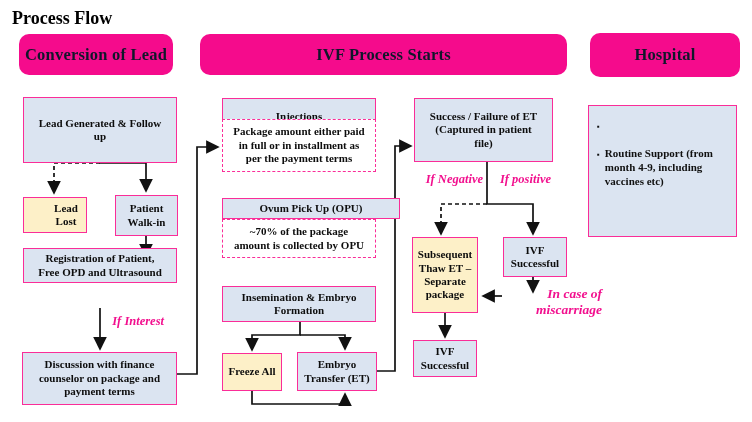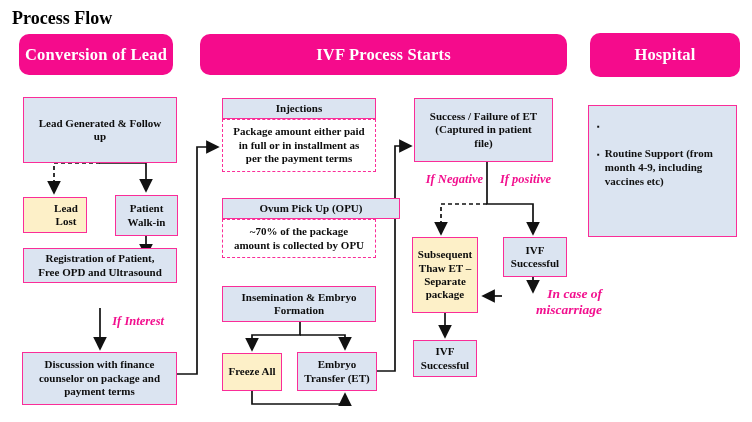--- a/index.html
+++ b/index.html
@@ -4,21 +4,21 @@
 <style>
   html,body{margin:0;padding:0;background:#ffffff;}
   #canvas{
     position:relative;width:752px;height:422px;background:#ffffff;
     font-family:"Liberation Serif", serif;color:#111;overflow:hidden;
   }
   .title{
     position:absolute;left:12px;top:8px;font-size:18px;font-weight:bold;color:#000;
   }
   .hdr{
-    position:absolute;background:#F50B8C;color:#ffffff;font-weight:bold;
+    position:absolute;background:#F50B8C;color:#0f172a;font-weight:bold;
     font-size:16.5px;display:flex;align-items:center;justify-content:center;
     border-radius:10px;text-align:center;letter-spacing:.2px;
   }
   .node{
     position:absolute;border:1.5px solid #FA2D98;display:flex;align-items:center;
     justify-content:center;text-align:center;font-weight:bold;font-size:11px;
     line-height:1.22;color:#0d0d0d;white-space:pre-line;padding:1px 2px;box-sizing:border-box;
   }
   .blue{background:#DBE4F1;}
   .yellow{background:#FDF0C8;}
@@ -75,21 +75,21 @@
 up</div>
   <div class="node yellow" style="left:23px;top:197px;width:64px;height:36px;padding-left:24px;">Lead Lost</div>
   <div class="node blue" style="left:115px;top:195px;width:63px;height:41px;">Patient
 Walk-in</div>
   <div class="node blue" style="left:23px;top:248px;width:154px;height:35px;">Registration of Patient,
 Free OPD and Ultrasound</div>
   <div class="node blue" style="left:22px;top:352px;width:155px;height:53px;">Discussion with finance
 counselor on package and
 payment terms</div>
 
-  <div class="node blue" style="left:222px;top:98px;width:154px;height:21px;">Injections</div>
+  <div class="node blue" style="left:222px;top:98px;width:154px;height:37px;">Injections</div>
   <div class="node dashedbox" style="left:222px;top:119px;width:154px;height:53px;">Package amount either paid
 in full or in installment as
 per the payment terms</div>
   <div class="node blue" style="left:222px;top:198px;width:178px;height:21px;">Ovum Pick Up (OPU)</div>
   <div class="node dashedbox" style="left:222px;top:219px;width:154px;height:39px;">~70% of the package
 amount is collected by OPU</div>
   <div class="node blue" style="left:222px;top:286px;width:154px;height:36px;">Insemination &amp; Embryo
 Formation</div>
   <div class="node yellow" style="left:222px;top:353px;width:60px;height:38px;">Freeze All</div>
   <div class="node blue" style="left:297px;top:352px;width:80px;height:39px;">Embryo

